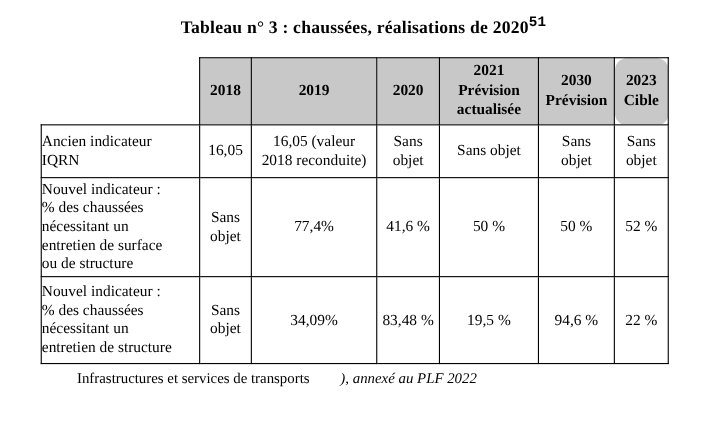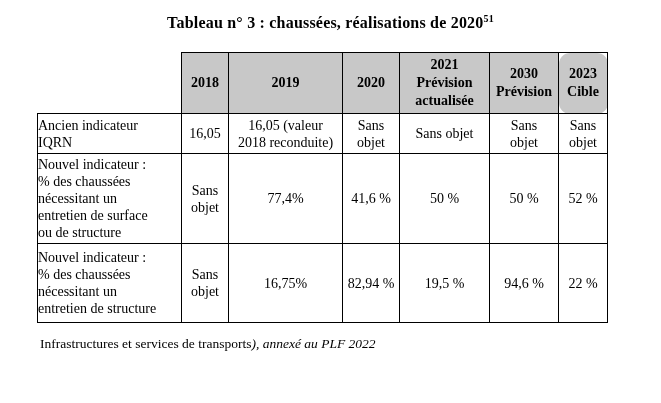--- a/index.html
+++ b/index.html
@@ -20,22 +20,23 @@
     position: absolute;
     top: 13px;
     left: 0;
     width: 661px;
     text-align: center;
     font-weight: bold;
     font-size: 16px;
     letter-spacing: 0.2px;
   }
   .title sup {
-    font-size: 10px;
+    font-size: 13px;
     font-weight: bold;
+    font-family: Liberation Mono, monospace;
   }
   table.main {
     position: absolute;
     left: 37px;
     top: 52px;
     border-collapse: collapse;
     table-layout: fixed;
   }
   table.main th, table.main td {
     border: 1px solid var(--border-color, #000);
@@ -78,22 +79,22 @@
     left: 40px;
     top: 334px;
     width: 585px;
     font-size: 13.5px;
     line-height: 19px;
   }
   .source .l1 {
     font-style: italic;
     text-indent: 6px;
   }
-  .source .ital { font-style: italic; }
-  .source .roman { font-style: normal; }
+  .source .ital { font-style: italic; margin-left: 28px; }
+  .source .roman { font-style: normal; margin-left: 30px; }
 </style>
 </head>
 <body>
 
 <div class="page">
 
   <div class="title">
     <span>Tableau n° 3 : chaussées, réalisations de 2020</span><sup>51</sup>
   </div>
 
@@ -114,21 +115,21 @@
       <th class="edge-top">2019</th>
       <th class="edge-top">2020</th>
       <th class="edge-top">2021
 Prévision
 actualisée</th>
       <th class="edge-top">2030
 Prévision</th>
       <th class="edge-top edge-right">2023
 Cible</th>
     </tr>
-    <tr style="height:40px">
+    <tr style="height:48px">
       <td class="label edge-left edge-top">Ancien indicateur
 IQRN</td>
       <td class="val">16,05</td>
       <td class="val">16,05 (valeur
 2018 reconduite)</td>
       <td class="val">Sans
 objet</td>
       <td class="val">Sans objet</td>
       <td class="val">Sans
 objet</td>
@@ -149,22 +150,22 @@
       <td class="val">50 %</td>
       <td class="val edge-right">52 %</td>
     </tr>
     <tr style="height:79px">
       <td class="label edge-left edge-bottom">Nouvel indicateur :
 % des chaussées
 nécessitant un
 entretien de structure</td>
       <td class="val edge-bottom">Sans
 objet</td>
-      <td class="val edge-bottom">16,75%</td>
-      <td class="val edge-bottom">82,94 %</td>
+      <td class="val edge-bottom">34,09%</td>
+      <td class="val edge-bottom">83,48 %</td>
       <td class="val edge-bottom">19,5 %</td>
       <td class="val edge-bottom">94,6 %</td>
       <td class="val edge-bottom edge-right">22 %</td>
     </tr>
   </tbody>
     </table>
 
   <div class="source">
     <div class="l2"><span class="roman">Infrastructures et services de transports</span><span class="ital">), annexé au PLF 2022</span></div>
   </div>

